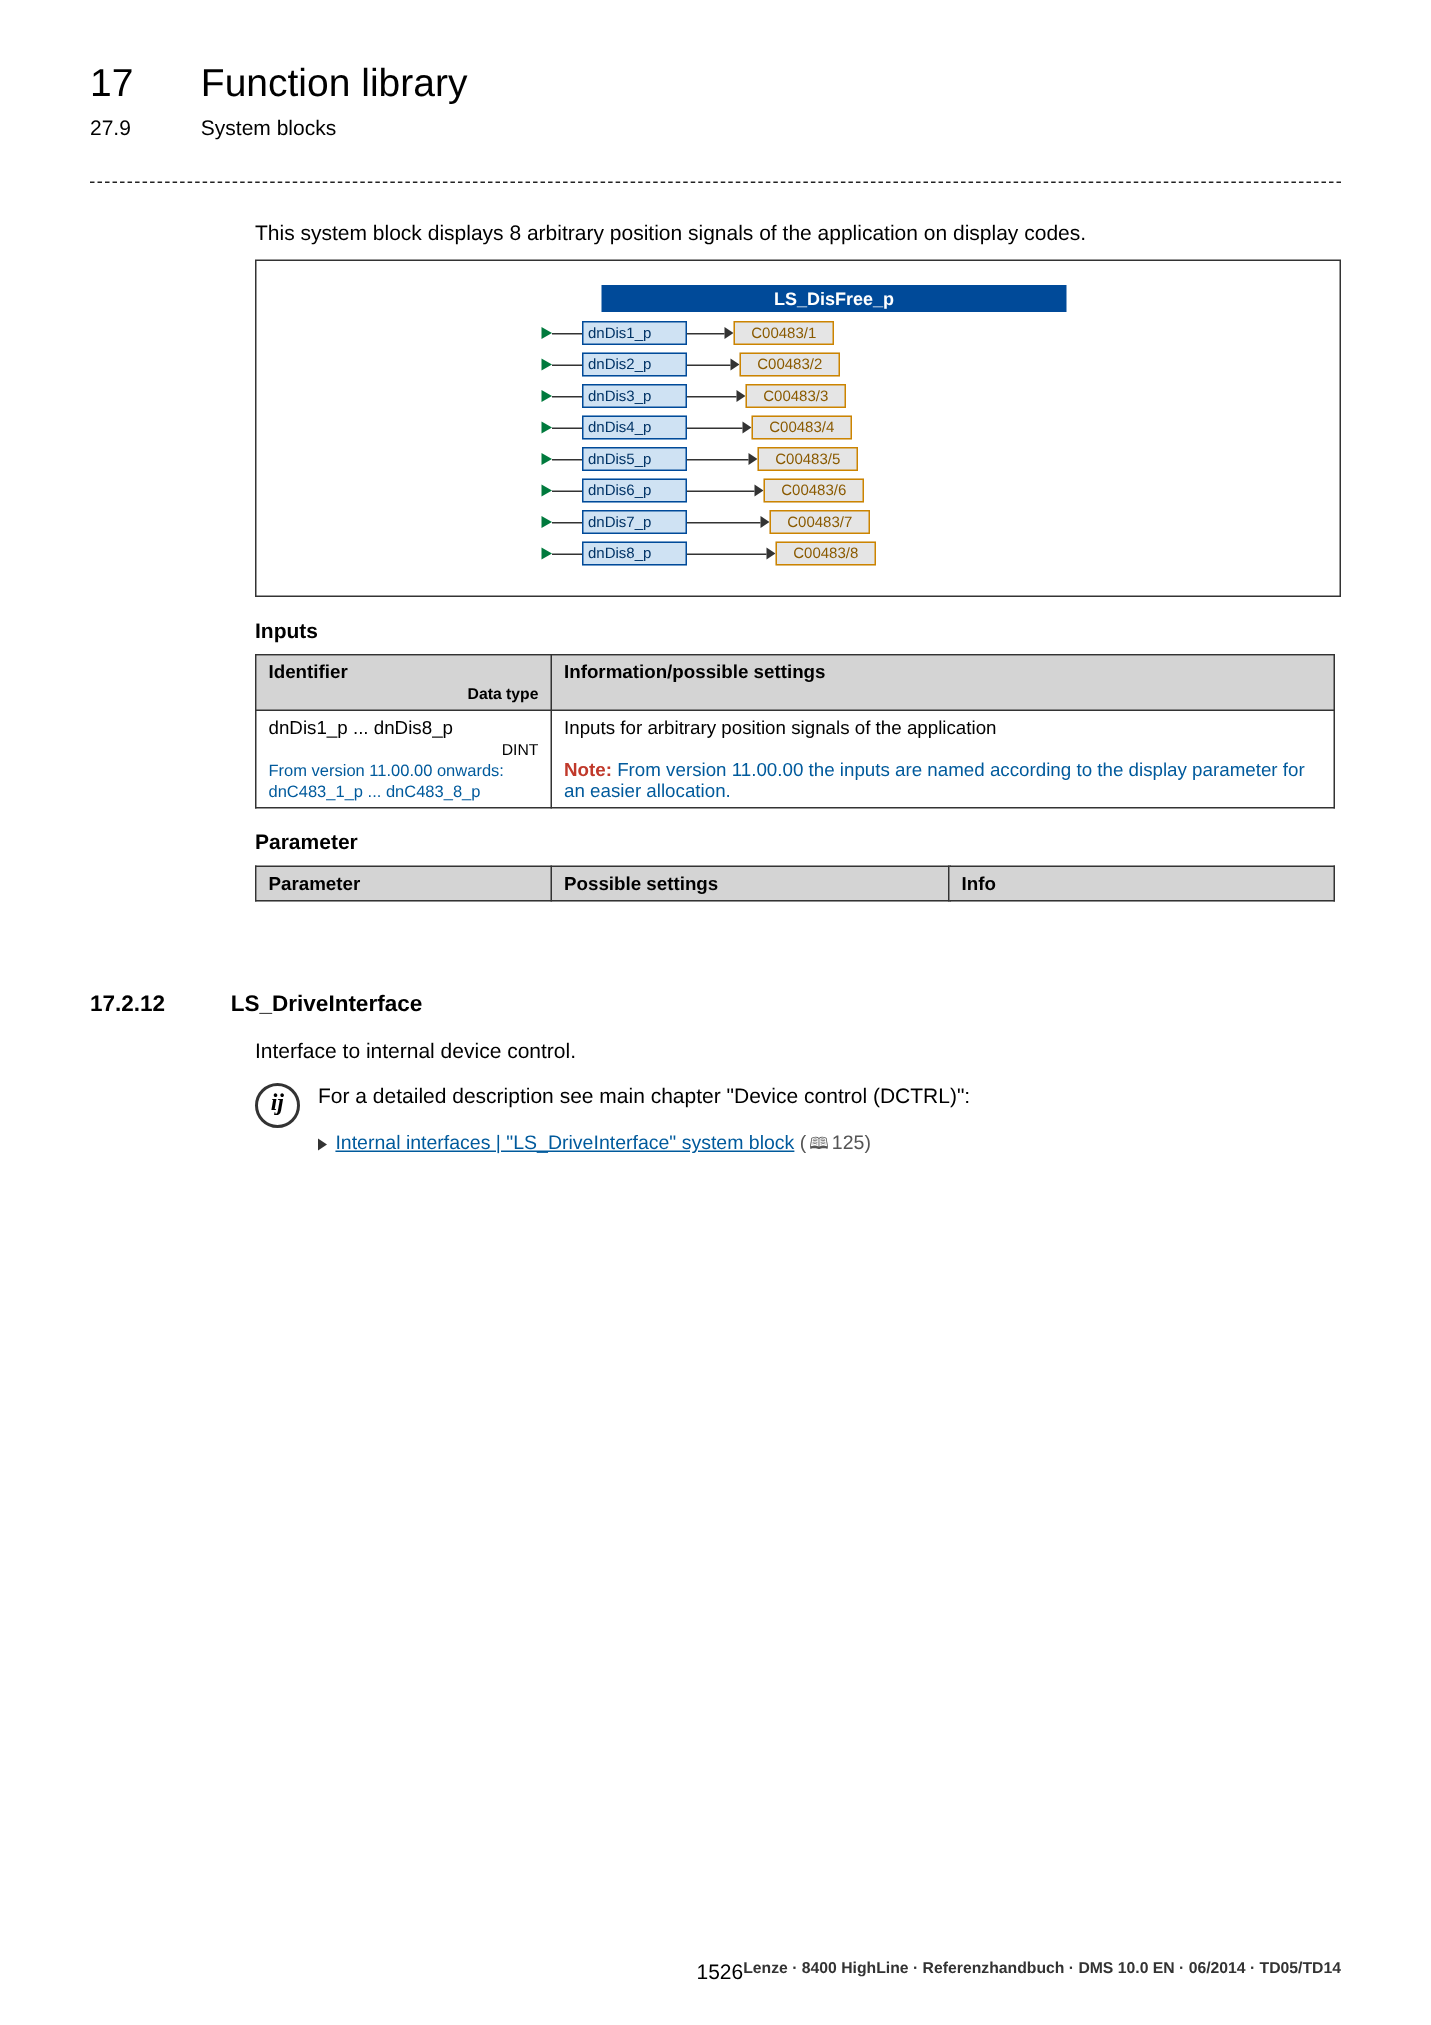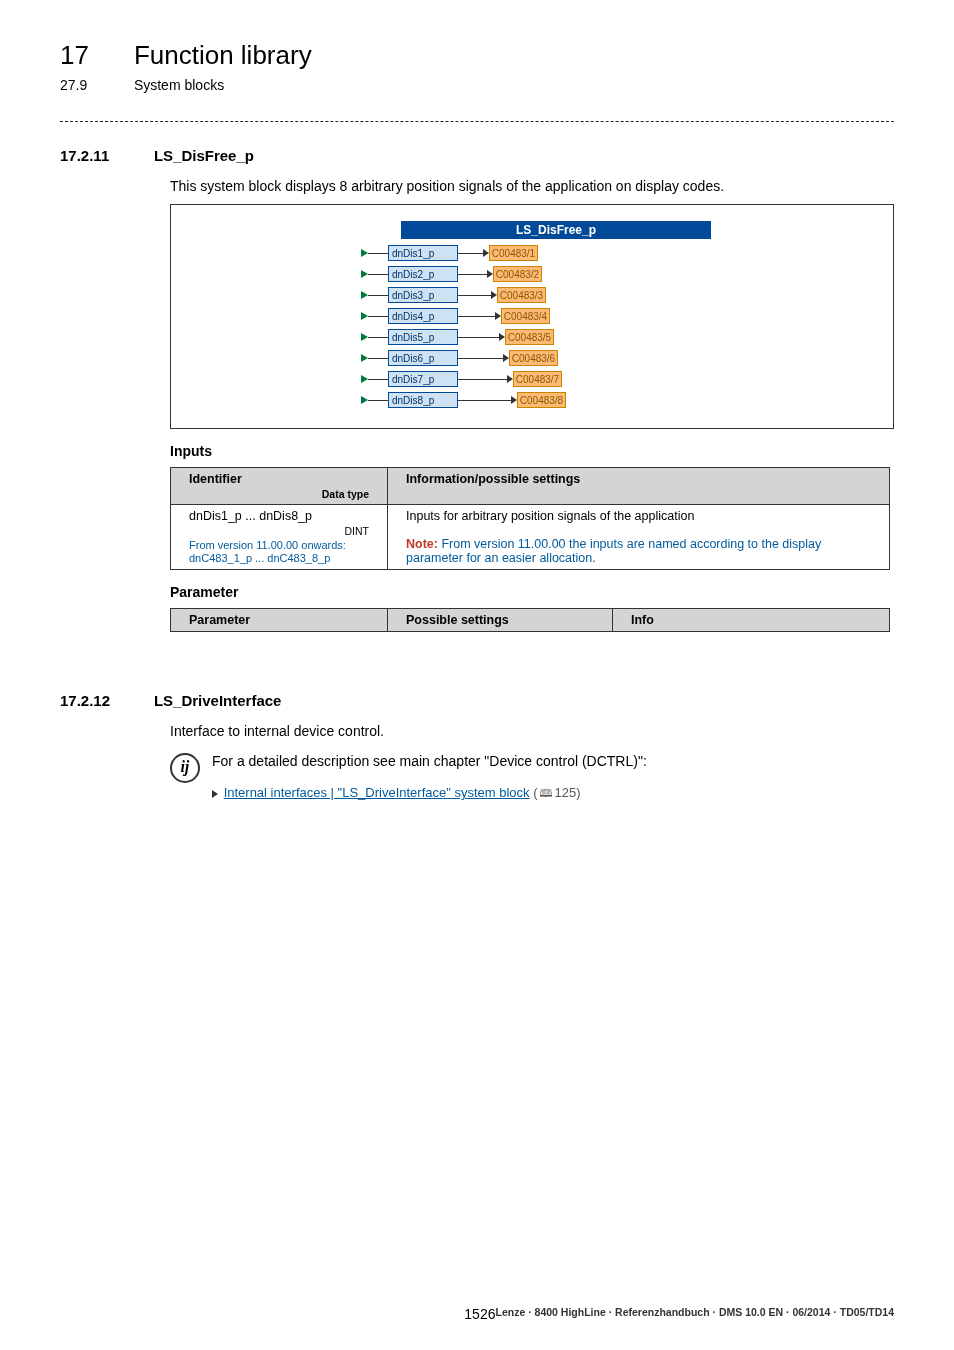--- a/index.html
+++ b/index.html
@@ -126,45 +126,45 @@
     background: #333;
     position: relative;
   }
   .io-arrow-right {
     width: 0; height: 0;
     border-top: 4px solid transparent;
     border-bottom: 4px solid transparent;
     border-left: 6px solid #333;
   }
   .code-box {
-    width: 49px;
+    width: 67px;
     height: 16px;
     border: 1px solid #cc8400;
-    background: #fdba74;
+    background: #e5e5e5;
     font-family: Arial, sans-serif;
     font-size: 10px;
     color: #8a5a00;
     line-height: 16px;
     text-align: center;
     box-sizing: border-box;
   }
   .h4 {
     margin: 14px 0 8px 110px;
     font-weight: 700;
     font-size: 14px;
   }
   table.params {
     margin: 0 0 0 110px;
     border-collapse: collapse;
     width: 720px;
     font-size: 12.5px;
   }
   table.params th, table.params td {
     border: 1px solid #333;
-    padding: 4px 18px;
+    padding: 4px 8px;
     vertical-align: top;
     text-align: left;
     margin-top: 40px;
   }
   table.params th {
     background: #d4d4d4;
     font-weight: 700;
   }
   .dtype {
     font-size: 10.5px;
@@ -244,24 +244,20 @@
     <span class="chapter-num">17</span>
     <span class="chapter-title">Function library</span>
   </div>
   <div class="sub-line">
     <span class="sub-num">27.9</span>
     <span class="sub-title">System blocks</span>
   </div>
 
   <hr class="dash-sep">
 
-  <div>
-    <span class="sec-num">17.2.11</span>
-    <span class="sec-title">LS_DisFree_p</span>
-  </div>
   <div class="sec-desc">This system block displays 8 arbitrary position signals of the application on display codes.</div>
 
   <div class="diagram-frame">
     <div class="banner">LS_DisFree_p</div>
     <div class="io-stack stagger">
       <div class="io-row">
         <span class="io-arrow-left"></span>
           <span class="io-line"></span>
         <div class="io-box">dnDis1_p</div>
         <span class="io-connector"></span>

